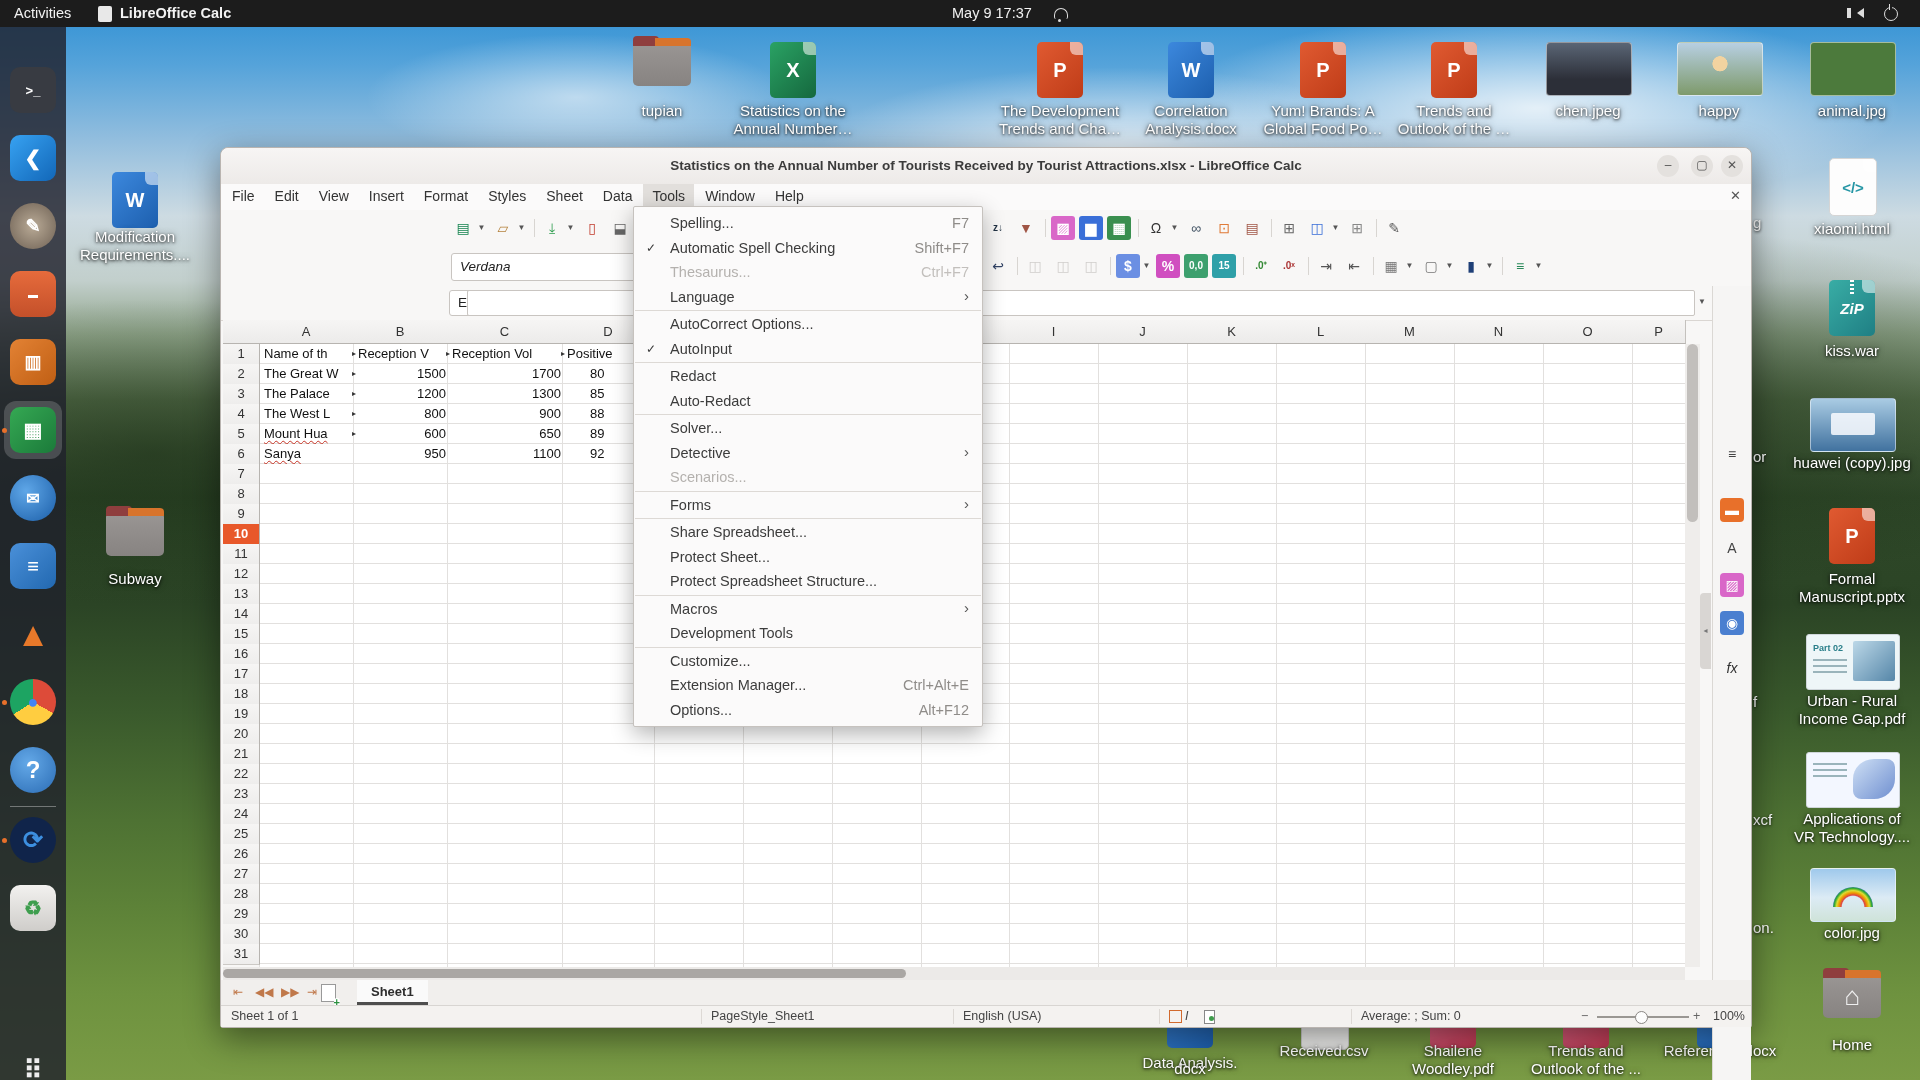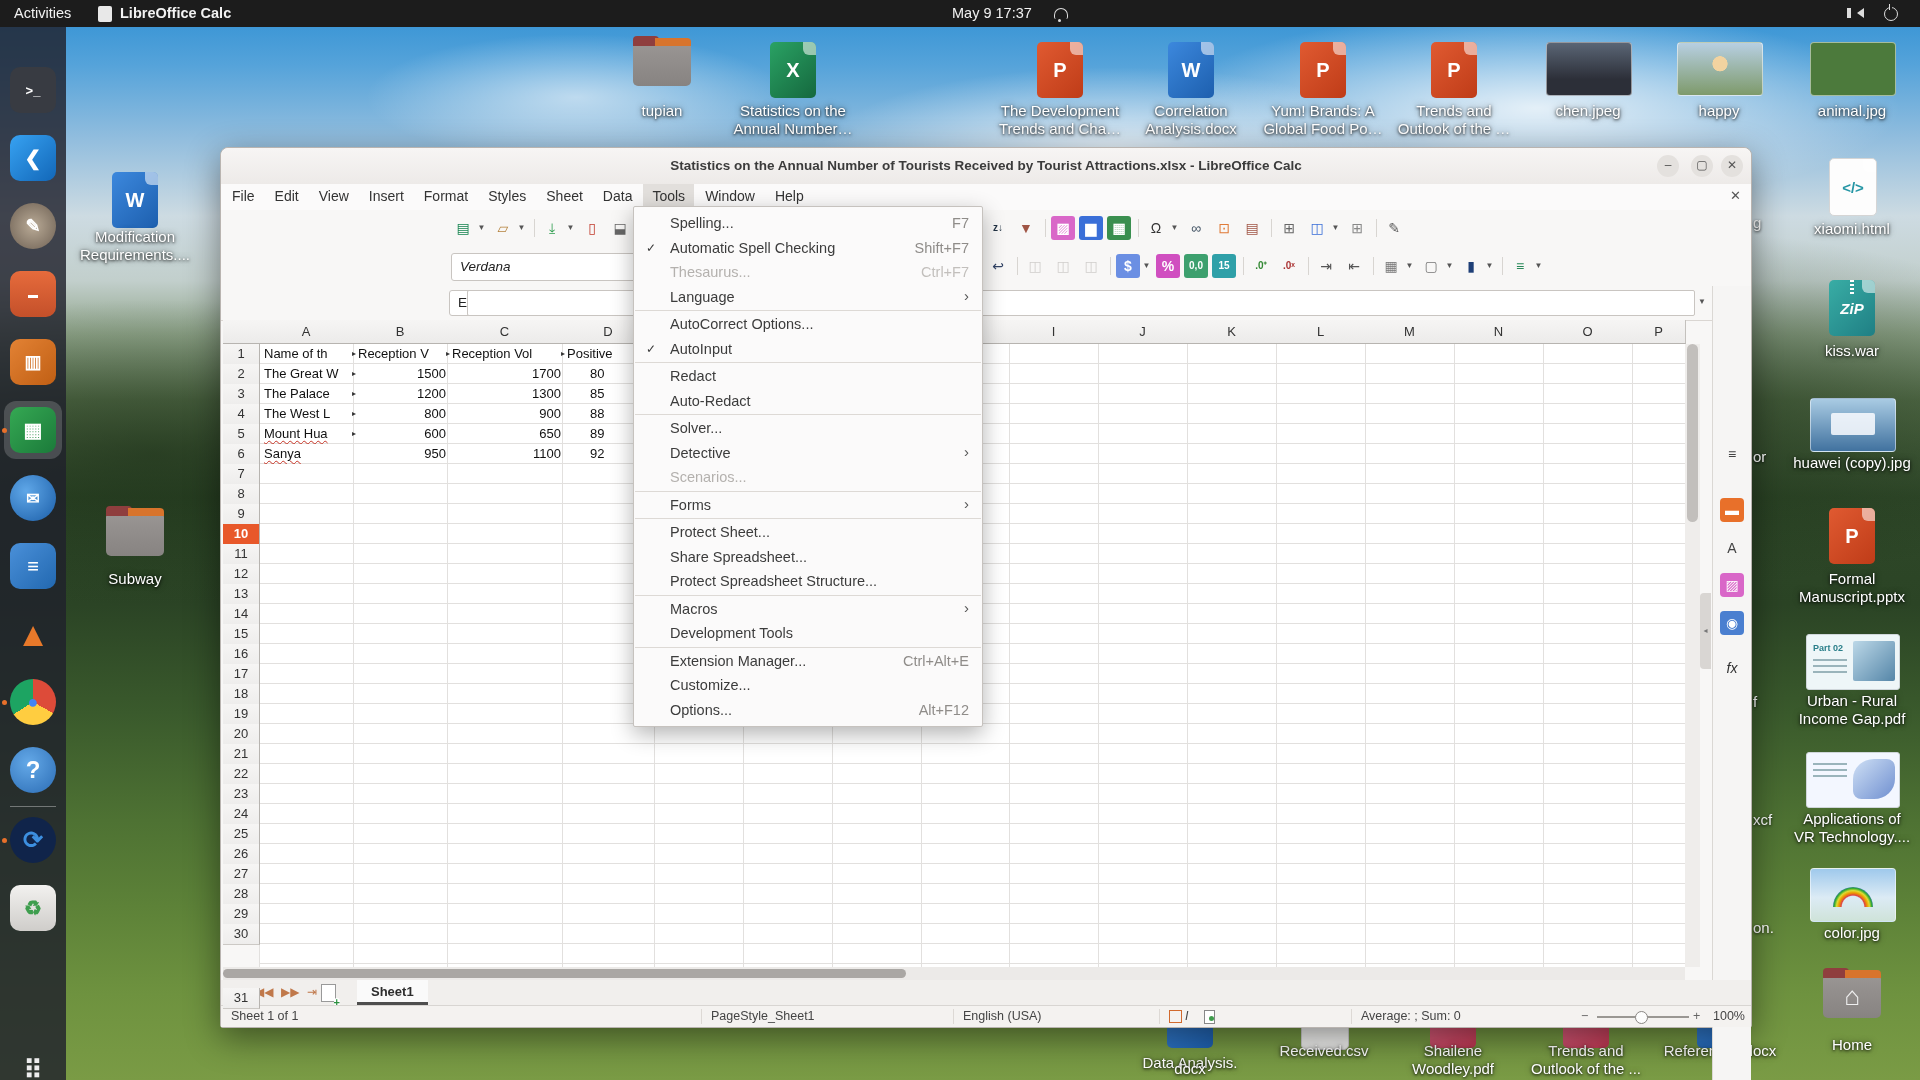--- a/index.html
+++ b/index.html
@@ -529,45 +529,45 @@
       <div class="rhdr" style="left: 2px; top: 596px;">21</div>
       <div class="rhdr" style="left: 2px; top: 616px;">22</div>
       <div class="rhdr" style="left: 2px; top: 636px;">23</div>
       <div class="rhdr" style="left: 2px; top: 656px;">24</div>
       <div class="rhdr" style="left: 2px; top: 676px;">25</div>
       <div class="rhdr" style="left: 2px; top: 696px;">26</div>
       <div class="rhdr" style="left: 2px; top: 716px;">27</div>
       <div class="rhdr" style="left: 2px; top: 736px;">28</div>
       <div class="rhdr" style="left: 2px; top: 756px;">29</div>
       <div class="rhdr" style="left: 2px; top: 776px;">30</div>
-      <div class="rhdr" style="left: 2px; top: 840px;">31</div>
+      <div class="rhdr" style="left: 2px; top: 796px;">31</div>
     </div>
 
   <div id="toolsmenu" class="abs">
       <div class="tm-it">Spelling...<div class="tm-sc">F7</div></div>
       <div class="tm-it">Automatic Spell Checking<div class="tm-chk">✓</div><div class="tm-sc">Shift+F7</div></div>
       <div class="tm-it tm-dis">Thesaurus...<div class="tm-sc">Ctrl+F7</div></div>
       <div class="tm-it">Language<div class="tm-sub">›</div></div>
       <div class="tm-sep"></div>
       <div class="tm-it">AutoCorrect Options...</div>
       <div class="tm-it">AutoInput<div class="tm-chk">✓</div></div>
       <div class="tm-sep"></div>
       <div class="tm-it">Redact</div>
       <div class="tm-it">Auto-Redact</div>
       <div class="tm-sep"></div>
       <div class="tm-it">Solver...</div>
       <div class="tm-it">Detective<div class="tm-sub">›</div></div>
       <div class="tm-it tm-dis">Scenarios...</div>
       <div class="tm-sep"></div>
       <div class="tm-it">Forms<div class="tm-sub">›</div></div>
       <div class="tm-sep"></div>
+      <div class="tm-it">Share Spreadsheet...</div>
       <div class="tm-it">Protect Sheet...</div>
-      <div class="tm-it">Share Spreadsheet...</div>
       <div class="tm-it">Protect Spreadsheet Structure...</div>
       <div class="tm-sep"></div>
       <div class="tm-it">Macros<div class="tm-sub">›</div></div>
       <div class="tm-it">Development Tools</div>
       <div class="tm-sep"></div>
+      <div class="tm-it">Customize...</div>
       <div class="tm-it">Extension Manager...<div class="tm-sc">Ctrl+Alt+E</div></div>
-      <div class="tm-it">Customize...</div>
       <div class="tm-it">Options...<div class="tm-sc">Alt+F12</div></div>
     </div>
 </div>
 
 </body></html>

